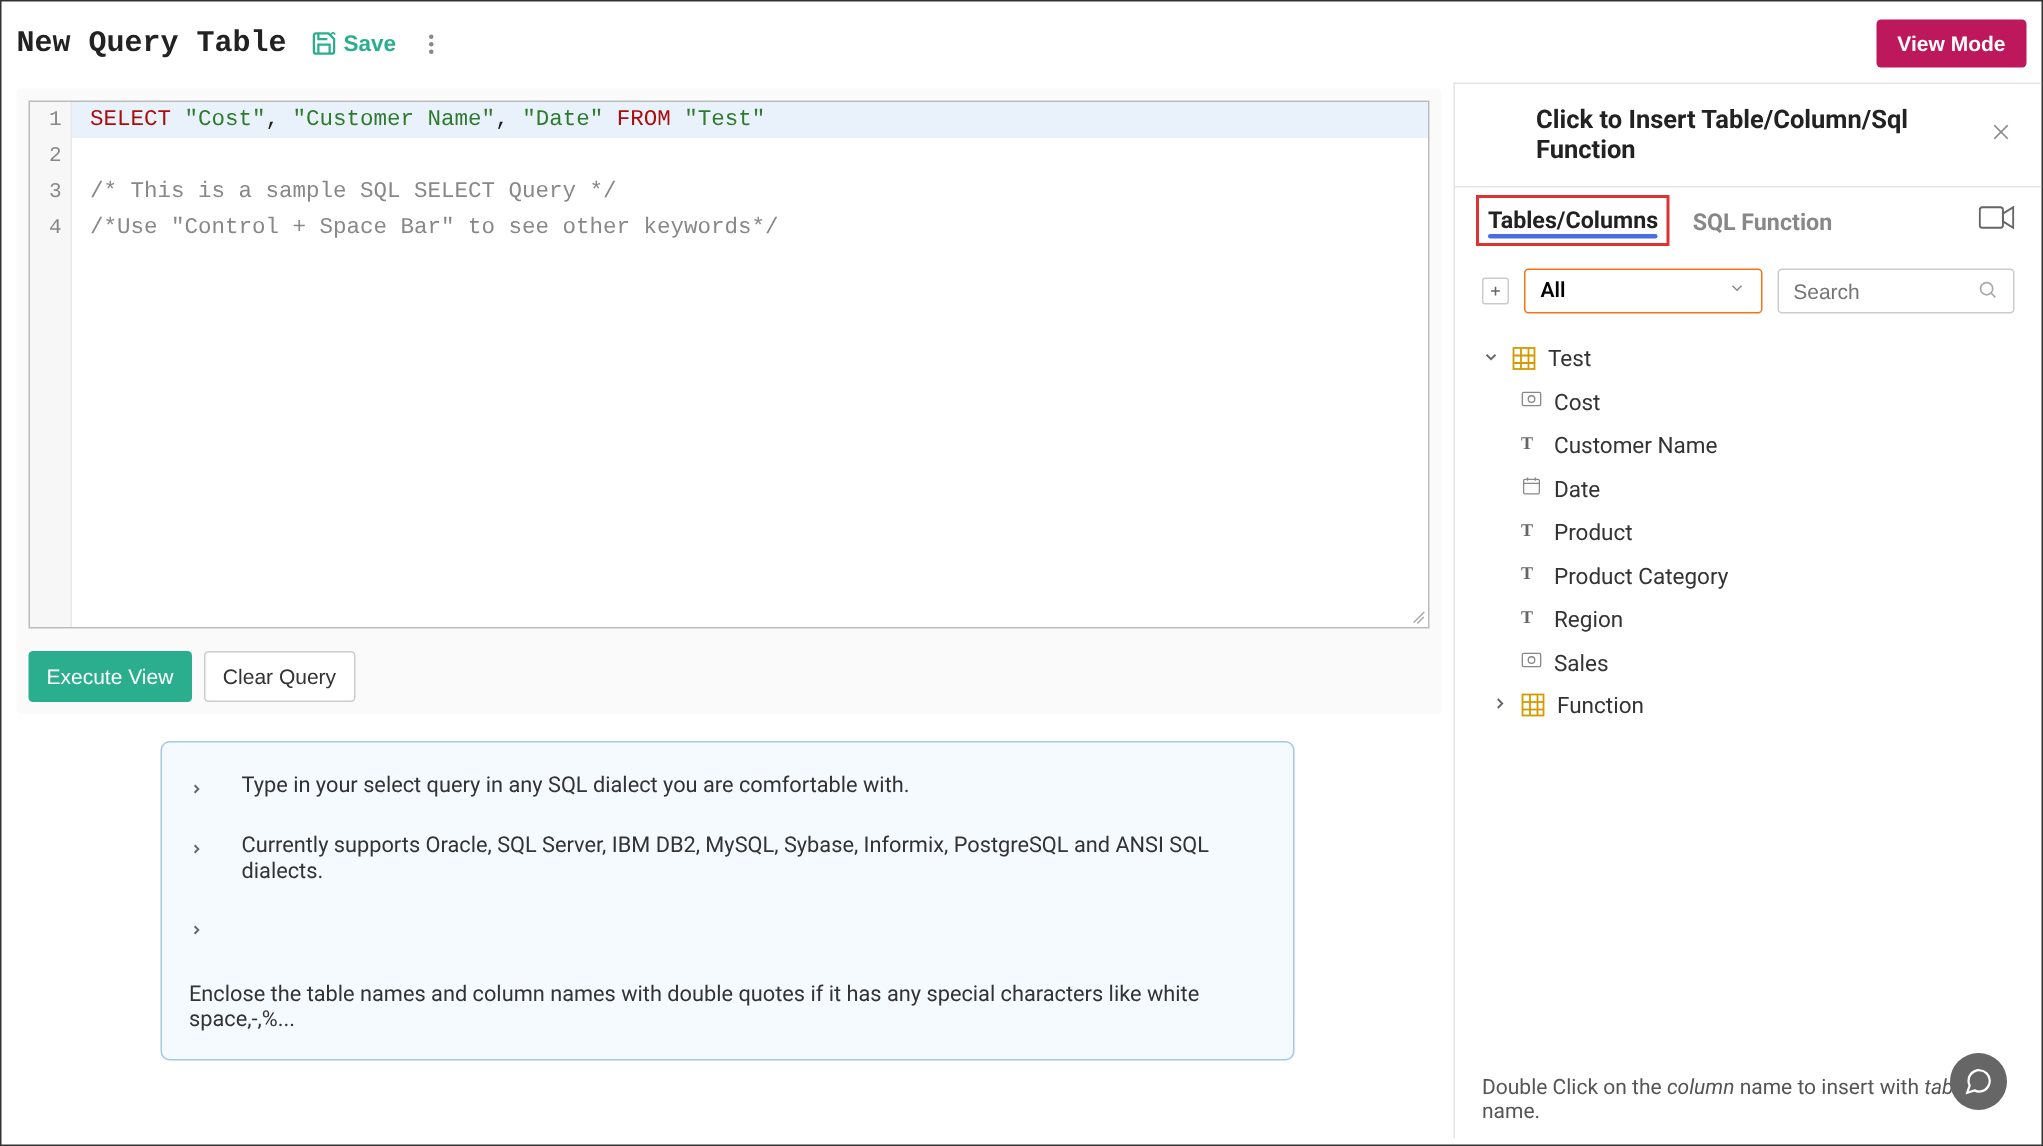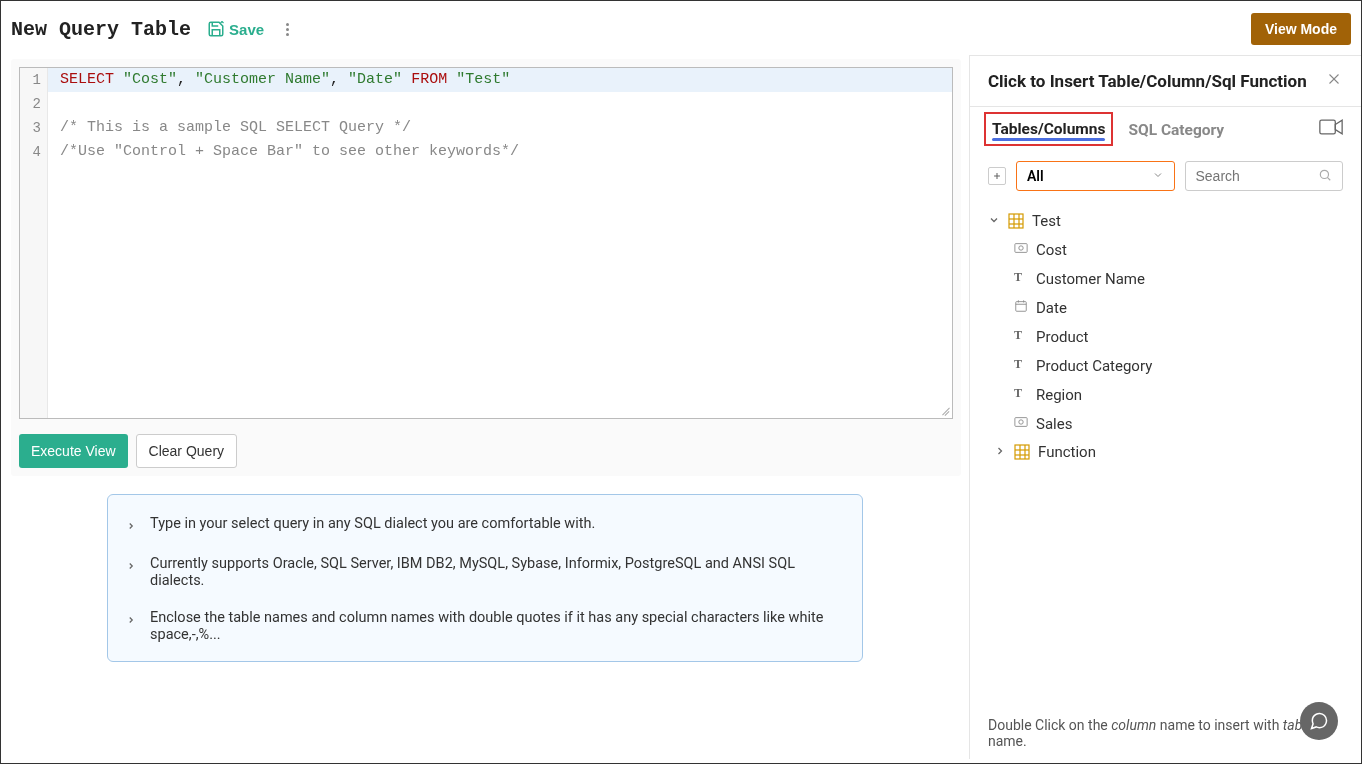--- a/index.html
+++ b/index.html
@@ -54,21 +54,21 @@
       cursor: pointer;
       padding: 6px;
     }
     .more-btn .dot {
       width: 3px;
       height: 3px;
       background: #888;
       border-radius: 50%;
     }
     .view-mode-btn {
-      background: #a16207;
+      background: #be185d;
       color: #fff;
       border: none;
       border-radius: 3px;
       padding: 8px 14px;
       font-size: 14px;
       font-weight: 600;
       cursor: pointer;
     }
     .main-area {
       display: flex;
@@ -177,27 +177,28 @@
       margin: 18px auto 0 auto;
       width: 756px;
       border: 1px solid #a3c7e8;
       background: #f5faff;
       border-radius: 6px;
       padding: 20px 18px 12px 18px;
     }
     .hint-item {
       display: flex;
       align-items: flex-start;
-      gap: 14px;
+      gap: 25px;
       margin-bottom: 20px;
       color: #333;
       font-size: 14.5px;
     }
     .hint-item:last-child {
       margin-bottom: 6px;
+      flex-direction: column;
     }
     .hint-chev {
       color: #666;
       flex-shrink: 0;
       margin-top: 3px;
     }
     .right-panel {
       width: 392px;
       border-left: 1px solid #e5e5e5;
       border-top: 1px solid #e5e5e5;
@@ -209,20 +210,21 @@
       display: flex;
       align-items: center;
       justify-content: space-between;
       padding: 14px 18px 14px 18px;
       border-bottom: 1px solid #e5e5e5;
     }
     .right-title {
       font-size: 17px;
       font-weight: 700;
       color: #222;
+      margin-left: 36px;
     }
     .close-btn {
       cursor: pointer;
       color: #888;
     }
     .tabs-row {
       display: flex;
       align-items: center;
       padding: 0 18px 0 14px;
       gap: 9px;
@@ -455,21 +457,21 @@
       <span class="close-btn">
         <svg width="18" height="18" viewBox="0 0 24 24" fill="none" stroke="currentColor" stroke-width="1.5">
             <line x1="18" y1="6" x2="6" y2="18"></line>
             <line x1="6" y1="6" x2="18" y2="18"></line>
           </svg>
       </span>
     </div>
 
     <div class="tabs-row">
       <div class="tab active">Tables/Columns</div>
-      <div class="tab">SQL Category</div>
+      <div class="tab">SQL Function</div>
       <span class="video-icon">
         <svg width="24" height="16" viewBox="0 0 28 18" fill="none" stroke="#666" stroke-width="1.5">
           <rect x="1" y="1" width="18" height="16" rx="2"></rect>
           <polygon points="19 6 27 1 27 17 19 12"></polygon>
         </svg>
       </span>
     </div>
 
     <div class="filter-row">
       <div class="add-btn">

